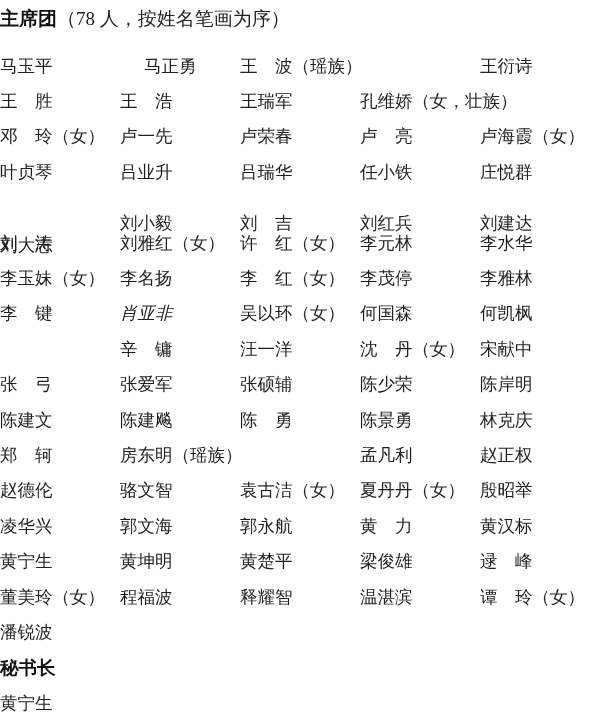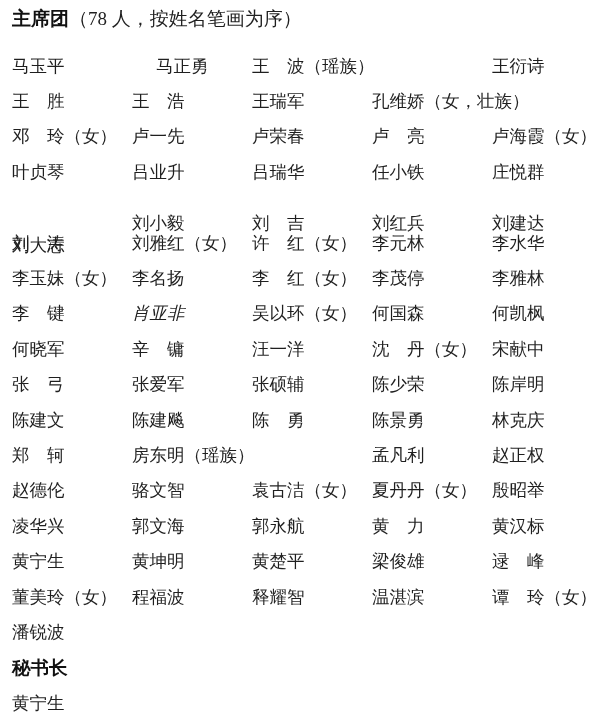--- a/index.html
+++ b/index.html
@@ -6,21 +6,21 @@
     margin: 0;
     padding: 0;
     background: #ffffff;
     font-family: "Liberation Serif", "DejaVu Serif", serif;
   }
   .doc {
     position: relative;
     width: 614px;
     height: 724px;
     box-sizing: border-box;
-    padding: 6px 0 0 12px;
+    padding: 6px 0 0 0;
     background: #ffffff;
     color: #1f1f1f;
     overflow: hidden;
   }
   .title-line {
     font-size: 19px;
     line-height: 26px;
     height: 26px;
     margin-bottom: 16px;
     white-space: nowrap;
@@ -113,21 +113,20 @@
         <div class="cell" style="grid-column: 5 / span 1;">李雅林</div>
       </div>
       <div class="row">
         <div class="cell" style="grid-column: 1 / span 1;">李　键</div>
         <div class="cell" style="grid-column: 2 / span 1; font-style: italic;">肖亚非</div>
         <div class="cell" style="grid-column: 3 / span 1;">吴以环（女）</div>
         <div class="cell" style="grid-column: 4 / span 1;">何国森</div>
         <div class="cell" style="grid-column: 5 / span 1;">何凯枫</div>
       </div>
       <div class="row">
-        <div class="cell" style="grid-column: 1 / span 1;">何晓军</div>
         <div class="cell" style="grid-column: 2 / span 1;">辛　镛</div>
         <div class="cell" style="grid-column: 3 / span 1;">汪一洋</div>
         <div class="cell" style="grid-column: 4 / span 1;">沈　丹（女）</div>
         <div class="cell" style="grid-column: 5 / span 1;">宋献中</div>
       </div>
       <div class="row">
         <div class="cell" style="grid-column: 1 / span 1;">张　弓</div>
         <div class="cell" style="grid-column: 2 / span 1;">张爱军</div>
         <div class="cell" style="grid-column: 3 / span 1;">张硕辅</div>
         <div class="cell" style="grid-column: 4 / span 1;">陈少荣</div>

